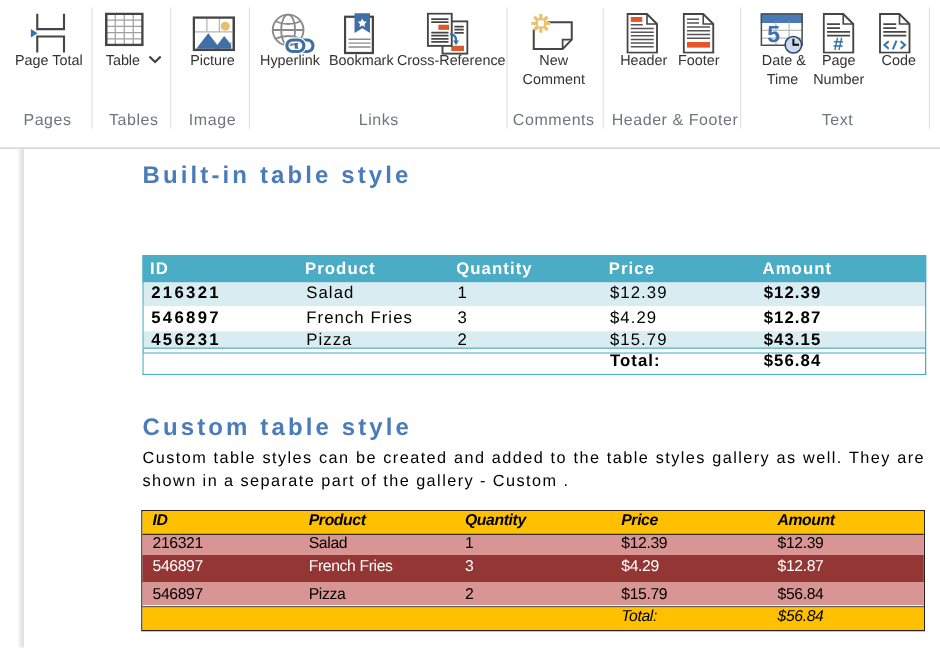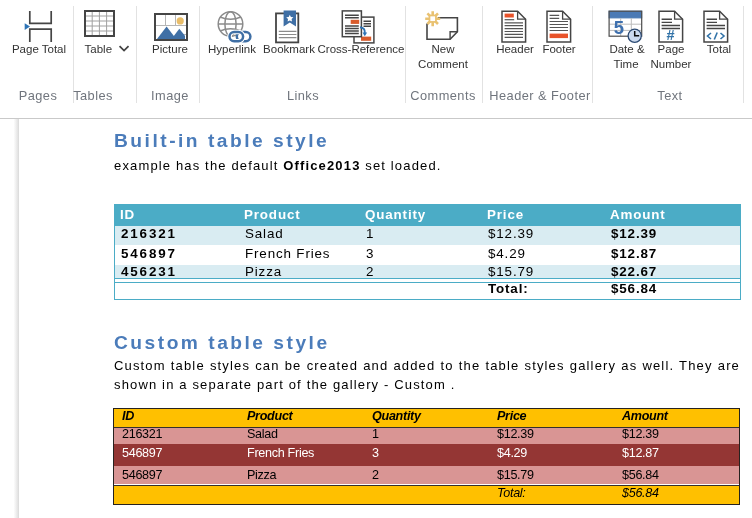--- a/index.html
+++ b/index.html
@@ -165,37 +165,36 @@
   <div class="lbl" style="left:289px;top:42.8px">Bookmark</div>
   <div class="lbl" style="left:361px;top:42.8px">Cross-Reference</div>
   <div class="lbl" style="left:443px;top:42.8px">New</div>
   <div class="lbl" style="left:443px;top:57.8px">Comment</div>
   <div class="lbl" style="left:515px;top:42.8px">Header</div>
   <div class="lbl" style="left:559px;top:42.8px">Footer</div>
   <div class="lbl" style="left:627px;top:42.8px">Date &amp;</div>
   <div class="lbl" style="left:626px;top:57.8px">Time</div>
   <div class="lbl" style="left:671px;top:42.8px">Page</div>
   <div class="lbl" style="left:671px;top:57.8px">Number</div>
-  <div class="lbl" style="left:719px;top:42.8px">Total</div>
+  <div class="lbl" style="left:719px;top:42.8px">Code</div>
 
   <div class="glbl" style="left:38px">Pages</div>
-  <div class="glbl" style="left:93px">Tables</div>
+  <div class="glbl" style="left:107px">Tables</div>
   <div class="glbl" style="left:170px">Image</div>
   <div class="glbl" style="left:303px">Links</div>
   <div class="glbl" style="left:443px">Comments</div>
   <div class="glbl" style="left:540px">Header &amp; Footer</div>
   <div class="glbl" style="left:670px">Text</div>
 </div>
 <div id="ribbonline"></div>
 
 <div id="shadow"></div>
 
 <div class="h1" style="top:130px">Built-in table style</div>
 <div class="para" style="top:156.4px">
-  <div class="nline">example has the default <b>Office2013</b> set loaded.</div>
 </div>
 
 <div id="t1">
   <div class="trow" style="top:0;height:21.5px;background:#4bacc6;color:#fff;font-weight:bold;">
     <div class="c" style="left:6px;top:2.9px">ID</div>
       <div class="c" style="left:130px;top:2.9px">Product</div>
       <div class="c" style="left:251px;top:2.9px">Quantity</div>
       <div class="c" style="left:373px;top:2.9px">Price</div>
       <div class="c" style="left:496px;top:2.9px">Amount</div>
   </div>
@@ -211,21 +210,21 @@
       <div class="c" style="left:130px;top:1px">French Fries</div>
       <div class="c" style="left:251px;top:1px">3</div>
       <div class="c" style="left:373px;top:1px">$4.29</div>
       <div class="c b" style="left:496px;top:1px">$12.87</div>
   </div>
   <div class="trow" style="top:60.9px;height:13.2px;background:#d9ecf2;">
     <div class="c b num" style="left:6px;top:-0.75px">456231</div>
       <div class="c" style="left:130px;top:-0.75px">Pizza</div>
       <div class="c" style="left:251px;top:-0.75px">2</div>
       <div class="c" style="left:373px;top:-0.75px">$15.79</div>
-      <div class="c b" style="left:496px;top:-0.75px">$22.67</div>
+      <div class="c b" style="left:496px;top:-0.75px">$43.15</div>
   </div>
   <div class="trow" style="top:74.1px;height:1.2px;background:#4bacc6;"></div>
   <div class="trow" style="top:77.5px;height:1.2px;background:#4bacc6;"></div>
   <div class="trow" style="top:78.7px;height:16.4px;background:#fff;">
     <div class="c b" style="left:373px;top:-2px">Total:</div>
       <div class="c b" style="left:496px;top:-2px">$56.84</div>
   </div>
 </div>
 
 <div class="h1" style="top:331.5px">Custom table style</div>

